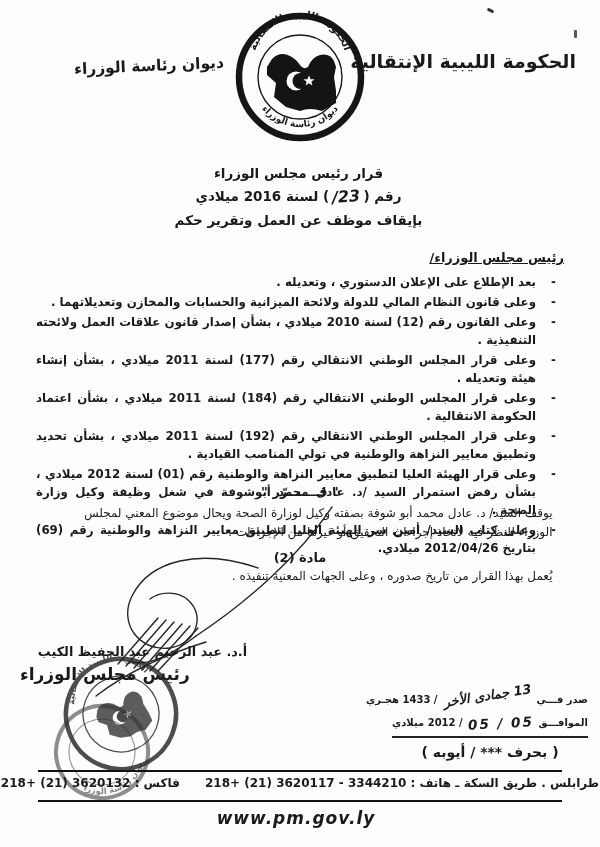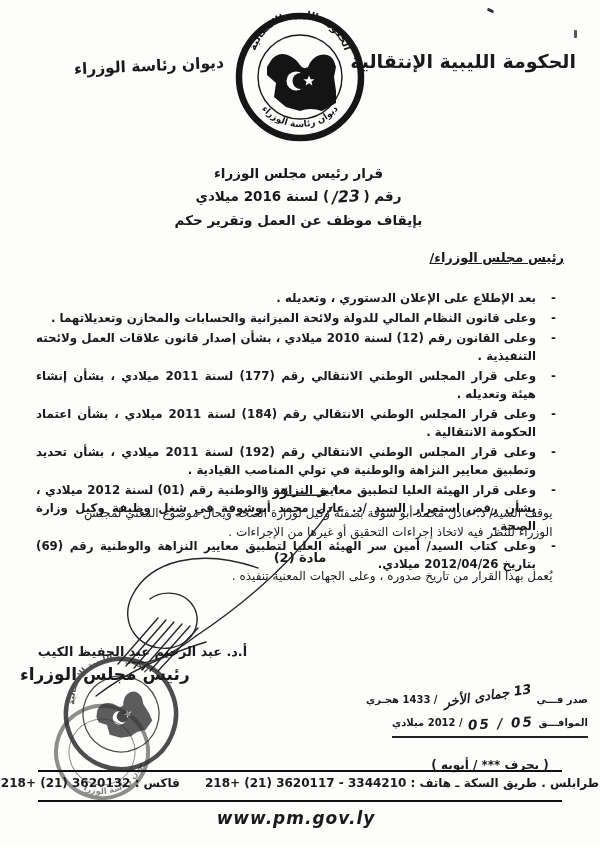--- a/index.html
+++ b/index.html
@@ -18,42 +18,42 @@
   .speck2{left:574px;top:30px;width:3px;height:8px;background:#555;border-radius:1px;}
 
   
   .title{top:165px;left:0;right:3px;text-align:center;font-weight:bold;font-size:13.5px;}
   .title .t-line{margin-bottom:7px;line-height:16px;}
   .hand{font-style:italic;display:inline-block;}
   .hand-number{font-size:16px;transform:rotate(-4deg);margin:0 3px;vertical-align:-1px;}
 
   
   .body{top:250px;right:36px;left:36px;}
-  .addressee{font-size:13px;font-weight:bold;text-decoration:underline;margin-bottom:24px;}
+  .addressee{font-size:13px;font-weight:bold;text-decoration:underline;margin-bottom:8px;}
   .item{position:relative;padding-right:28px;font-size:11.8px;font-weight:bold;line-height:18px;margin-bottom:2px;text-align:justify;}
   .item .marker{position:absolute;right:8px;top:0;}
 
   
   .decision{top:484px;left:0;right:0;text-align:center;font-weight:bold;}
   .d-word{font-size:13px;margin-bottom:5px;}
   .d-art{font-size:13px;margin-bottom:2px;}
   .d-text{width:505px;margin:0 auto 9px auto;font-size:12px;line-height:18.5px;text-align:right;font-weight:normal;}
 
   
   .sig-name{left:20px;top:644px;width:245px;text-align:center;font-size:12.8px;font-weight:bold;white-space:nowrap;}
   .sig-title{left:20px;top:664px;width:245px;text-align:left;font-size:17px;font-weight:bold;}
   .signature-svg{left:20px;top:495px;width:340px;height:210px;}
   .stamp-svg{left:14px;top:648px;width:214px;height:152px;}
 
   
   .dates{left:392px;top:688px;width:196px;font-size:10px;font-weight:bold;}
   .date-row{display:flex;align-items:center;gap:5px;height:23px;white-space:nowrap;}
   .hand-date{font-size:13px;transform:rotate(-9deg);position:relative;top:-4px;}
   .hand-num{font-size:13.5px;transform:rotate(-3deg);letter-spacing:2px;}
-  .date-note{border-top:2px solid #222;margin-top:2px;padding-top:20px;text-align:center;font-size:12px;}
+  .date-note{border-top:2px solid #222;margin-top:2px;padding-top:6px;text-align:center;font-size:14px;}
 
   
   .rule{left:38px;right:38px;border-top:2px solid #111;height:0;}
   .rule1{top:770px;}
   .rule2{top:800px;}
   .address{top:776px;left:0;right:0;text-align:center;font-size:12px;font-weight:bold;white-space:pre;}
   .website{top:808px;left:0;right:8px;text-align:center;font-size:17px;font-weight:bold;font-style:italic;letter-spacing:1px;direction:ltr;}
 
   svg text{font-family:"DejaVu Sans",sans-serif;}
 </style>

